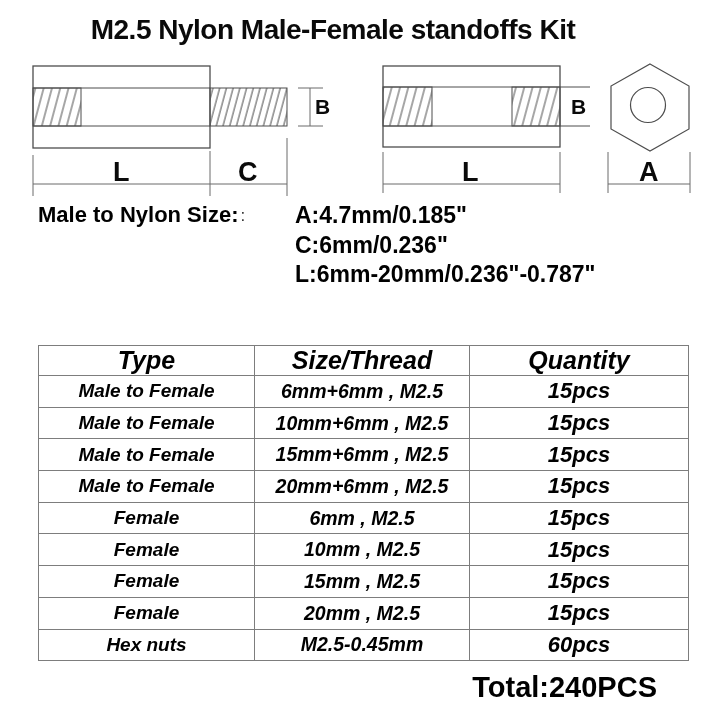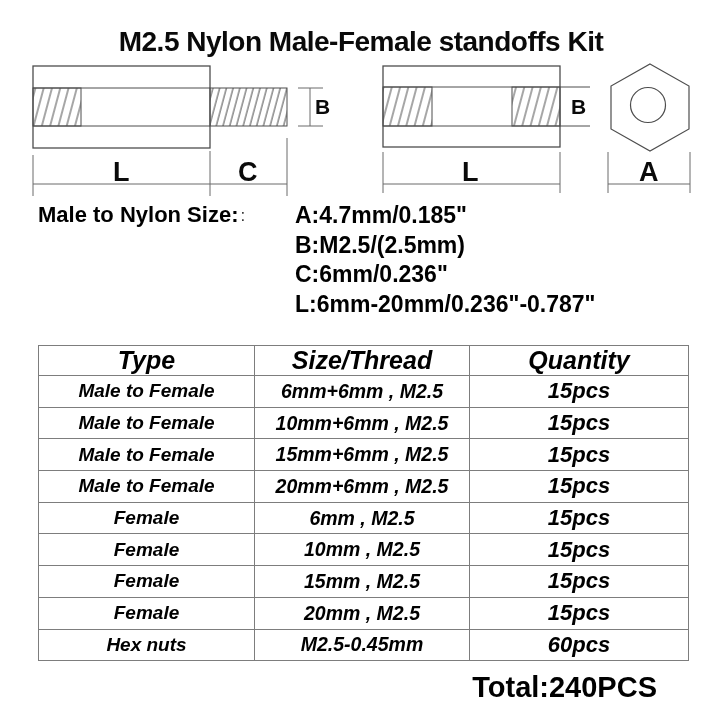--- a/index.html
+++ b/index.html
@@ -2,22 +2,22 @@
 <html><head>
 <meta charset="utf-8">
 <style>
   html,body{margin:0;padding:0;background:#fff;}
   #stage{
     position:relative;width:720px;height:720px;background:#ffffff;
     font-family:"Liberation Sans","DejaVu Sans",sans-serif;
     color:#000;overflow:hidden;
   }
   #title{
-    position:absolute;top:26px;left:0;width:666px;text-align:center;
-    font-size:28px;font-weight:700;letter-spacing:-0.5px;color:#0a0a0a;margin-left:28px;
+    position:absolute;top:14px;left:0;width:666px;text-align:center;
+    font-size:28px;font-weight:700;letter-spacing:-0.5px;color:#0a0a0a;
   }
   #drawings{position:absolute;top:0;left:0;}
   #drawings text{font-family:"Liberation Sans","DejaVu Sans",sans-serif;font-weight:700;fill:#0a0a0a;}
   .dimtext-big{font-size:27px;}
   .dimtext-small{font-size:21px;}
 
   
   #spec-label{position:absolute;left:38px;top:202px;font-size:22px;font-weight:700;white-space:nowrap;}
   #spec-label .thin-colon{font-size:17px;font-weight:400;color:#333;vertical-align:1px;padding-left:2px;}
   #spec-lines{position:absolute;left:295px;top:201px;font-size:23px;font-weight:700;line-height:29.6px;white-space:nowrap;}
@@ -110,21 +110,20 @@
       </g>
       <text x="639" y="181" class="dimtext-big">A</text>
     </g>
   </svg>
 
   <div id="spec-label">
     <span>Male to Nylon Size:</span><span class="thin-colon">:</span>
   </div>
   <div id="spec-lines">
     <div>A:4.7mm/0.185"</div>
-    <div>B:M2.5/(2.5mm)</div>
     <div>C:6mm/0.236"</div>
     <div>L:6mm-20mm/0.236"-0.787"</div>
   </div>
 
 
   <table id="kit-table">
     <colgroup>
         <col class="c1">
         <col class="c2">
         <col class="c3">

